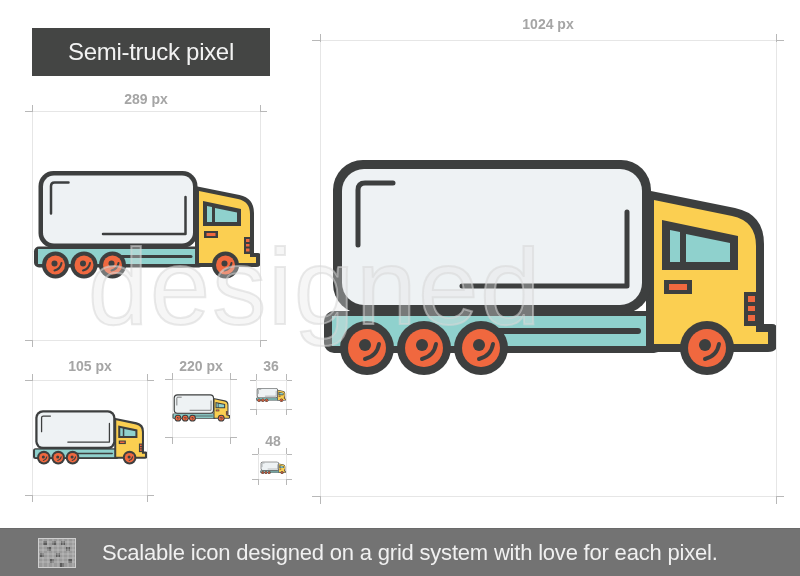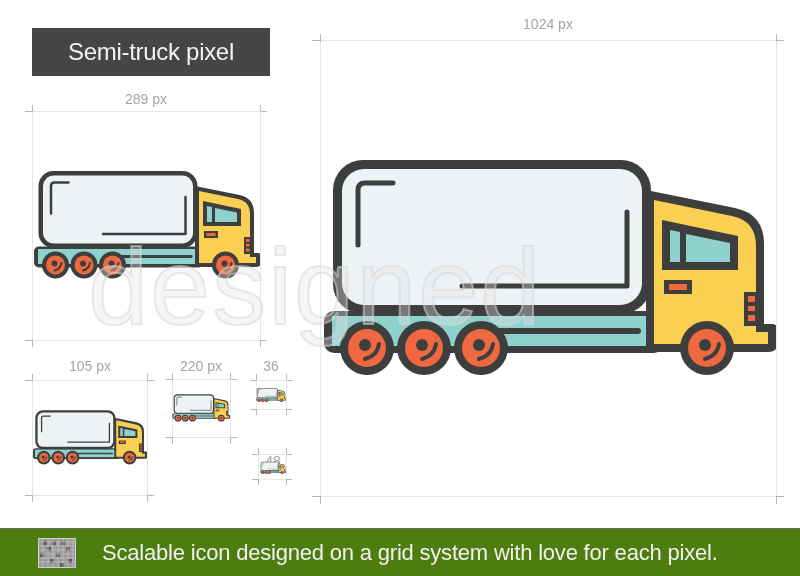--- a/index.html
+++ b/index.html
@@ -1,24 +1,24 @@
 <!DOCTYPE html>
 <html><head>
 <meta charset="utf-8">
 <style>
   html,body{margin:0;padding:0;}
   body{width:800px;height:576px;position:relative;background:#ffffff;overflow:hidden;font-family:"Liberation Sans",sans-serif;}
   .title-box{position:absolute;left:32px;top:28px;width:238px;height:48px;background:#444544;color:#f2f2f2;font-size:24px;line-height:48px;text-align:center;letter-spacing:-0.3px;}
-  .dim-label{position:absolute;color:#a5a5a5;font-size:14px;text-align:center;line-height:16px;}
+  .dim-label{position:absolute;color:#a5a5a5;font-size:14px;text-align:center;line-height:16px;font-weight:bold;}
   .frame{position:absolute;box-sizing:border-box;}
   .frame .ln{position:absolute;background:#e6e6e6;}
   .frame .tick{position:absolute;background:#b8b8b8;}
   .truck{position:absolute;overflow:visible;}
   .watermark{position:absolute;left:88px;top:232px;font-size:108px;font-family:"Liberation Sans",sans-serif;color:rgba(230,230,230,0.35);-webkit-text-stroke:2px rgba(215,215,215,0.55);letter-spacing:2px;line-height:110px;pointer-events:none;}
-  .footer{position:absolute;left:0;top:528px;width:800px;height:48px;background:#4d7c0f;border-top:1px solid #6a6a6a;}
+  .footer{position:absolute;left:0;top:528px;width:800px;height:48px;background:#737373;border-top:1px solid #6a6a6a;}
   .footer-text{position:absolute;left:102px;top:10px;color:#f0f0f0;font-size:22px;line-height:28px;letter-spacing:-0.2px;}
   .grid-icon{position:absolute;left:38px;top:9px;width:38px;height:30px;}
 </style>
 </head>
 <body>
 
 <div class="title-box">Semi-truck pixel</div>
 
 <svg width="0" height="0" style="position:absolute">
   <defs>
@@ -164,21 +164,21 @@
   <div class="tick" style="left:37px;top:6px;width:5px;height:1px;"></div>
   <div class="tick" style="left:6px;top:35px;width:1px;height:6px;"></div>
   <div class="tick" style="left:0;top:35px;width:6px;height:1px;"></div>
   <div class="tick" style="left:36px;top:35px;width:1px;height:6px;"></div>
   <div class="tick" style="left:37px;top:35px;width:5px;height:1px;"></div>
 </div>
 <svg class="truck" style="left:256px;top:380px;width:30px;height:30px;">
     <use href="#truck"></use>
   </svg>
 
-<div class="dim-label" style="left:258px;top:433px;width:30px;margin-top:20px;">48</div>
+<div class="dim-label" style="left:258px;top:433px;width:30px;">48</div>
 <div class="frame" style="left:252px;top:448px;width:40px;height:38px;">
   <div class="ln" style="left:6px;top:6px;width:28px;height:1px;"></div>
   <div class="ln" style="left:6px;top:31px;width:28px;height:1px;"></div>
   <div class="ln" style="left:6px;top:6px;width:1px;height:25px;"></div>
   <div class="ln" style="left:34px;top:6px;width:1px;height:25px;"></div>
   <div class="tick" style="left:6px;top:0;width:1px;height:6px;"></div>
   <div class="tick" style="left:0;top:6px;width:6px;height:1px;"></div>
   <div class="tick" style="left:34px;top:0;width:1px;height:6px;"></div>
   <div class="tick" style="left:35px;top:6px;width:5px;height:1px;"></div>
   <div class="tick" style="left:6px;top:31px;width:1px;height:6px;"></div>

